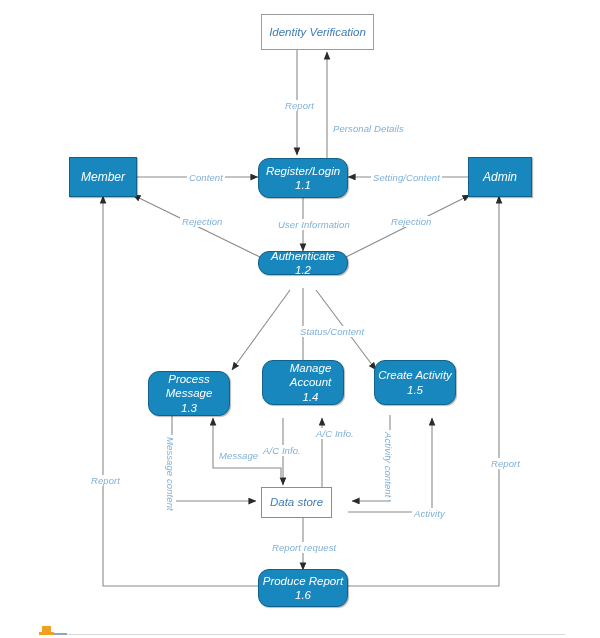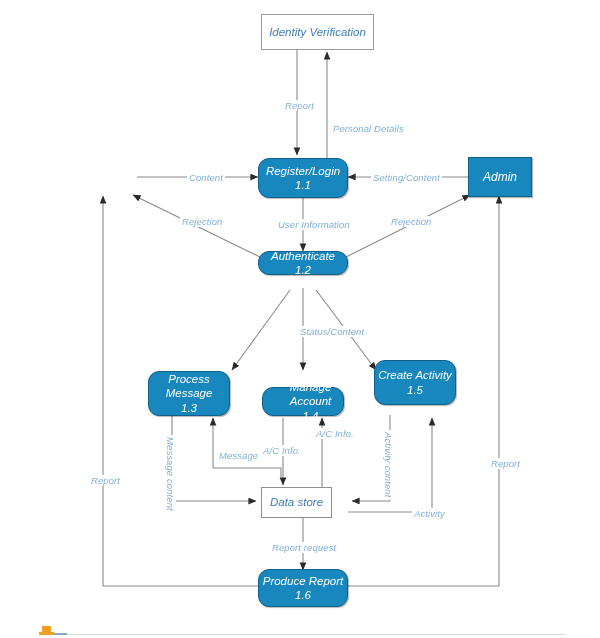--- a/index.html
+++ b/index.html
@@ -144,20 +144,23 @@
       <path d="M258,586 L103,586 L103,196" marker-end="url(#ah)"></path>
 
       <path d="M348,586 L499,586 L499,196" marker-end="url(#ah)"></path>
     </g>
   </svg>
 
   <div class="node plain" style="left:261px;top:14px;width:113px;height:36px;">
     <span>Identity Verification</span>
   </div>
 
+  <div class="node entity" style="left:69px;top:157px;width:68px;height:40px;">
+    <span>Member</span>
+  </div>
 
   <div class="node entity" style="left:468px;top:157px;width:64px;height:40px;">
     <span>Admin</span>
   </div>
 
   <div class="node process" style="left:258px;top:158px;width:90px;height:40px;">
     <span>
       <span>Register/Login</span>
       <span class="l2">1.1</span>
     </span>
@@ -171,21 +174,21 @@
   </div>
 
   <div class="node process" style="left:148px;top:371px;width:82px;height:45px;align-items:flex-end;">
     <span>
       <span>Process</span>
       <span class="l2">Message</span>
       <span class="l2">1.3</span>
     </span>
   </div>
 
-  <div class="node process" style="left:262px;top:387px;width:82px;height:29px;padding-left:15px;">
+  <div class="node process" style="left:262px;top:360px;width:82px;height:45px;padding-left:15px;">
     <span>
       <span>Manage</span>
       <span class="l2">Account</span>
       <span class="l2">1.4</span>
     </span>
   </div>
 
   <div class="node process" style="left:374px;top:360px;width:82px;height:45px;">
     <span>
       <span>Create Activity</span>

